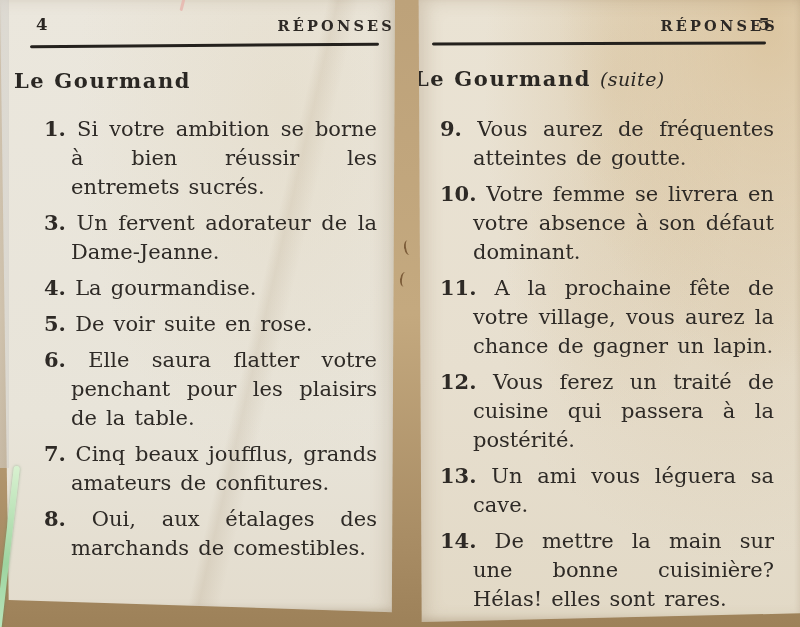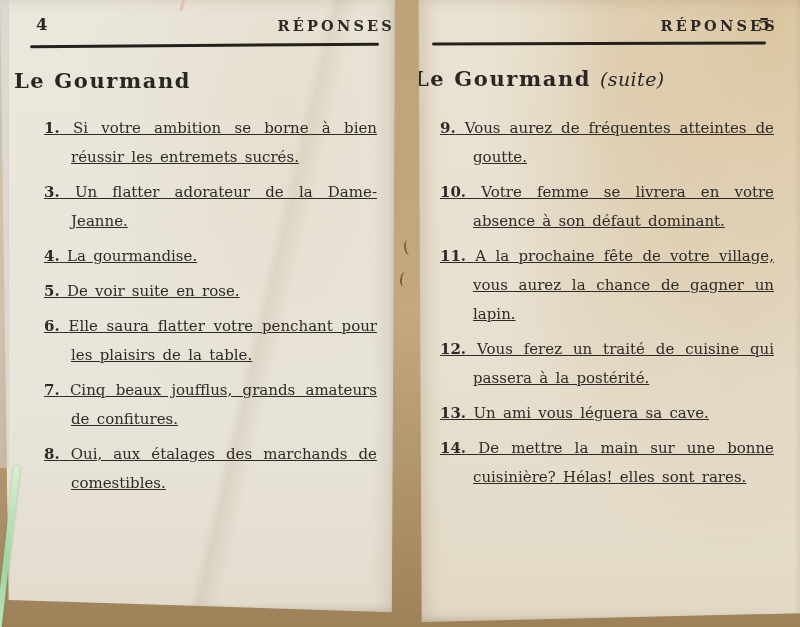--- a/index.html
+++ b/index.html
@@ -44,22 +44,22 @@
     position:absolute;margin:0;left:0;right:0;text-align:left;
     font-size:21px;font-weight:700;letter-spacing:1.6px;color:#2a2723;
   }
   .page-left .title{top:68px;padding-left:14px;}
   .page-right .title{top:66px;}
   .title .suite{font-weight:400;font-style:italic;font-size:19px;letter-spacing:.4px;}
   .items{position:absolute;top:114px;}
   .page-left .items{left:44px;right:18px;}
   .page-right .items{left:26px;right:26px;}
   .item{
-    margin:0 0 6px 0;text-align:justify;font-size:15px;line-height:29px;
-    word-spacing:2.5px;padding-left:27px;text-indent:-27px;text-decoration:underline;
+    margin:0 0 6px 0;text-align:justify;font-size:21px;line-height:29px;
+    word-spacing:2.5px;padding-left:27px;text-indent:-27px;
   }
   .page-right .item{padding-left:33px;text-indent:-33px;}
   .num{font-weight:700;}
   .stitch{position:absolute;width:7px;height:15px;border-left:2.5px solid #6b4a28;border-radius:50%;opacity:.8;}
   .stitch.s1{left:404px;top:240px;transform:rotate(-8deg);}
   .stitch.s2{left:400px;top:272px;transform:rotate(6deg);}
   .thread{
     position:absolute;left:14px;top:466px;width:6px;height:180px;border-radius:6px;
     background:linear-gradient(180deg,#d8f1d0 0%,#9ed4a0 55%,#c0eac3 100%);
     transform:rotate(6.5deg);transform-origin:50% 0;
@@ -80,21 +80,21 @@
 <div class="scene">
 
   <div class="page page-left">
     <span class="pg-num n-left">4</span>
     <span class="pg-running">RÉPONSES</span>
     <div class="rule"></div>
     <h2 class="title"><span>Le Gourmand</span></h2>
 
     <div class="items">
       <p class="item"><b class="num">1.</b> <span>Si votre ambition se borne à bien réussir les entremets sucrés.</span></p>
-      <p class="item"><b class="num">3.</b> <span>Un flatter adorateur de la Dame-Jeanne.</span></p>
+      <p class="item"><b class="num">3.</b> <span>Un fervent adorateur de la Dame-Jeanne.</span></p>
       <p class="item"><b class="num">4.</b> <span>La gourmandise.</span></p>
       <p class="item"><b class="num">5.</b> <span>De voir suite en rose.</span></p>
       <p class="item"><b class="num">6.</b> <span>Elle saura flatter votre penchant pour les plaisirs de la table.</span></p>
       <p class="item"><b class="num">7.</b> <span>Cinq beaux joufflus, grands amateurs de confitures.</span></p>
       <p class="item"><b class="num">8.</b> <span>Oui, aux étalages des marchands de comestibles.</span></p>
     </div>
   </div>
 
   <div class="page page-right">
     <span class="pg-running">RÉPONSES</span>

